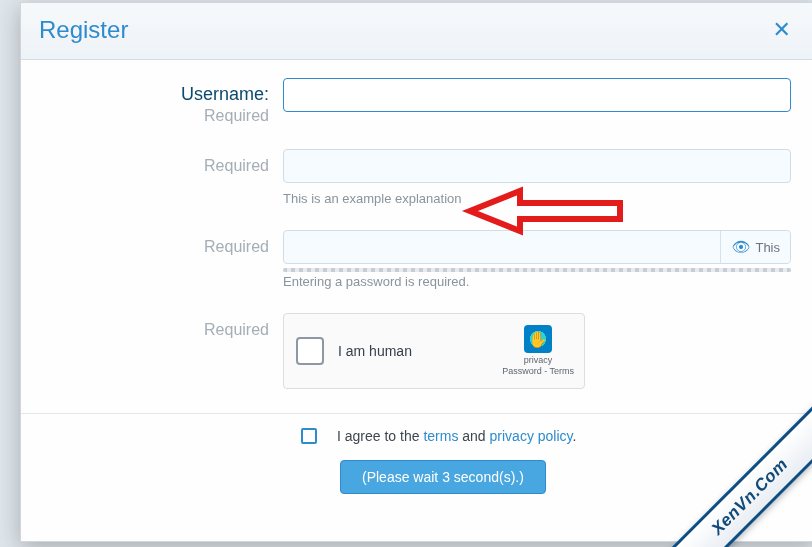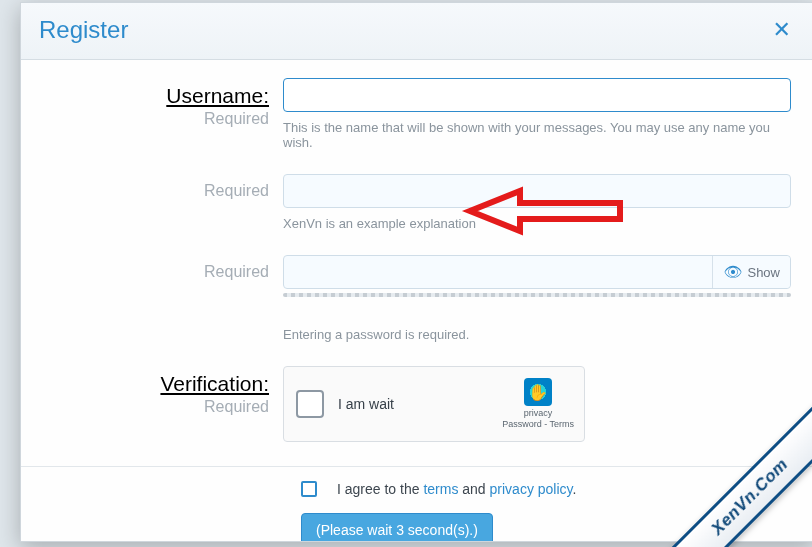--- a/index.html
+++ b/index.html
@@ -51,23 +51,22 @@
     padding: 4px 24px 0 0;
   }
   .form-row + .form-row { margin-top: 20px; }
   .label-col {
     width: 262px;
     text-align: right;
     padding-right: 14px;
     padding-top: 6px;
   }
   .label-main {
-    color: #000000;
-    font-size: 21px;
-    text-decoration: underline;
+    color: #0c4a6e;
+    font-size: 18px;
   }
   .label-sub {
     color: #a5adb5;
     font-size: 16px;
     margin-top: 2px;
   }
   .input-col {
     flex: 1;
     min-width: 0;
   }
@@ -175,23 +174,24 @@
   }
   .agree-text .lnk { color: #2e8bcc; cursor: pointer; }
   .submit-row {
     padding: 6px 24px 14px 280px;
   }
   .submit-btn {
     background: #48a7e0;
     color: #fff;
     border: 1px solid #2e8bcc;
     border-radius: 4px;
-    padding: 8px 14px;
+    padding: 8px 21px;
     font-size: 14px;
     cursor: pointer;
+    margin-left: 39px;
   }
   
   .annot-arrow {
     position: absolute;
     left: 460px;
     top: 183px;
     pointer-events: none;
   }
   
   .corner-ribbon {
@@ -225,60 +225,58 @@
 
   <div class="modal-body">
 
     <div class="form-row">
       <div class="label-col">
         <div class="label-main">Username:</div>
         <div class="label-sub">Required</div>
       </div>
       <div class="input-col">
         <input class="text-input focused" type="text" value="" style="">
-        <div class="help-text">This is the name that will be shown with your messages. You may use any name you wish.</div>
       </div>
     </div>
 
     <div class="form-row">
       <div class="label-col">
         <div class="label-sub">Required</div>
       </div>
       <div class="input-col">
         <input class="text-input" type="text" value="" style="">
-        <div class="help-text">XenVn is an example explanation</div>
+        <div class="help-text">This is an example explanation</div>
       </div>
     </div>
 
     <div class="form-row">
       <div class="label-col">
         <div class="label-sub">Required</div>
       </div>
       <div class="input-col">
         <div class="pass-wrap">
           <input class="text-input" type="password" value="" style="">
           <div class="show-toggle">
             <span style="color:#2e8bcc; font-size:15px;">👁</span>
-            <span>Show</span>
+            <span>This</span>
           </div>
         </div>
         <div class="strength-bar"></div>
-        <div class="help-text" style="margin-top:30px;">Entering a password is required.</div>
+        <div class="help-text" style="margin-top:2px;">Entering a password is required.</div>
       </div>
     </div>
 
     <div class="form-row">
       <div class="label-col">
-        <div class="label-main">Verification:</div>
         <div class="label-sub">Required</div>
       </div>
       <div class="input-col">
         <div class="captcha-box">
           <div class="captcha-check"></div>
-          <div class="captcha-label">I am wait</div>
+          <div class="captcha-label">I am human</div>
           <div class="captcha-brand">
             <div class="logo">✋</div>
             <div>privacy</div>
             <div class="links">
               <span>Password</span>
               <span> - </span>
               <span>Terms</span>
             </div>
           </div>
         </div>

